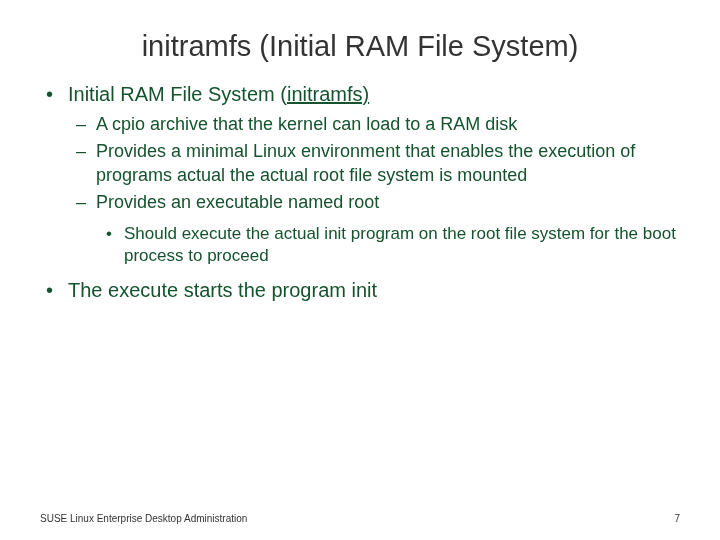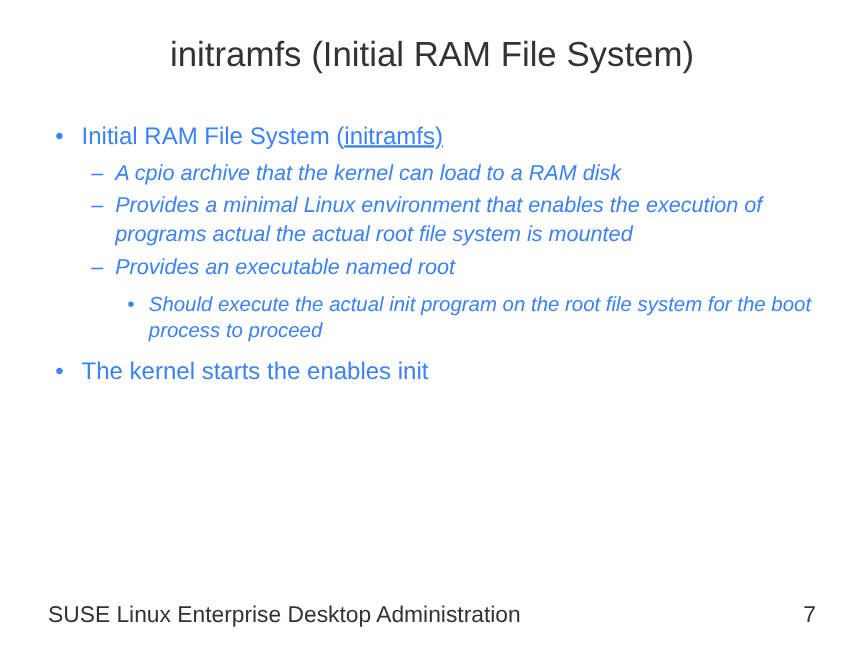--- a/index.html
+++ b/index.html
@@ -15,26 +15,26 @@
     .slide {
       width: 100%;
       height: 100%;
       padding: 30px 40px 20px 40px;
       position: relative;
     }
     .title {
       font-size: 29px;
       text-align: center;
       color: #333;
-      margin-bottom: 38px;
+      margin-bottom: 18px;
       font-weight: normal;
     }
     .content {
       font-size: 20px;
-      color: #3b82f6;
+      color: #14532d;
       line-height: 1.3;
     }
     ul { list-style: none; }
     .lvl1 > li {
       position: relative;
       padding-left: 28px;
       margin-bottom: 8px;
     }
     .lvl1 > li::before {
       content: "•";
@@ -44,21 +44,20 @@
       font-size: 20px;
     }
     .lvl2 {
       margin-top: 6px;
     }
     .lvl2 > li {
       position: relative;
       padding-left: 28px;
       margin-bottom: 4px;
       font-size: 18px;
-      font-style: italic;
     }
     .lvl2 > li::before {
       content: "–";
       position: absolute;
       left: 8px;
       top: 0;
     }
     .lvl3 {
       margin-top: 8px;
       margin-bottom: 10px;
@@ -76,21 +75,21 @@
       top: 0;
     }
     .under { text-decoration: underline; }
     .footer {
       position: absolute;
       bottom: 16px;
       left: 40px;
       right: 40px;
       display: flex;
       justify-content: space-between;
-      font-size: 19px;
+      font-size: 10px;
       color: #333;
     }
   </style>
 </head>
 <body>
 
 <div class="slide">
   <h1 class="title">initramfs (Initial RAM File System)</h1>
 
   <div class="content">
@@ -101,21 +100,21 @@
           <li><span>A cpio archive that the kernel can load to a RAM disk</span></li>
           <li><span>Provides a minimal Linux environment that enables the execution of programs actual the actual root file system is mounted</span></li>
           <li>
             <span>Provides an executable named root</span>
             <ul class="lvl3">
               <li><span>Should execute the actual init program on the root file system for the boot process to proceed</span></li>
             </ul>
           </li>
         </ul>
       </li>
-      <li><span>The kernel starts the enables init</span></li>
+      <li><span>The execute starts the program init</span></li>
     </ul>
   </div>
 
   <div class="footer">
     <span>SUSE Linux Enterprise Desktop Administration</span>
     <span>7</span>
   </div>
 </div>
 
 </body></html>

